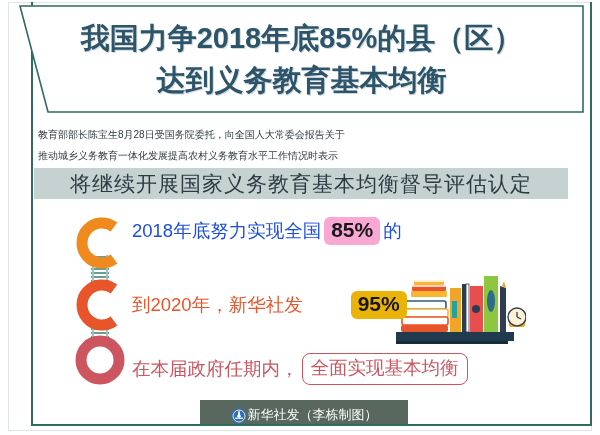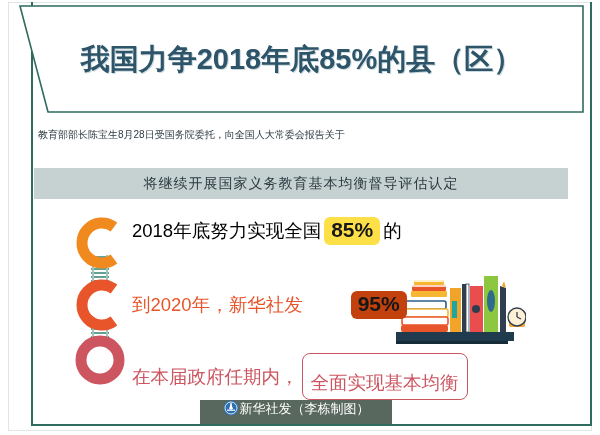--- a/index.html
+++ b/index.html
@@ -90,21 +90,21 @@
     position: absolute;
     left: 34px; top: 168px;
     width: 534px; height: 31px;
     background: #c5d2d1;
     display: flex;
     align-items: center;
     justify-content: center;
   }
   .highlight-bar-text {
     color: #2c3b42;
-    font-size: 14px;
+    font-size: 21px;
     letter-spacing: 1px;
     white-space: nowrap;
   }
 
   
   .timeline {
     position: absolute;
     left: 72px; top: 213px;
     width: 56px; height: 180px;
   }
@@ -122,65 +122,65 @@
   }
   .row-1 { top: 4px; }
   .row-2 { top: 78px; }
   .row-3 { top: 140px; }
 
   .rtext {
     font-size: 18.5px;
     line-height: 28px;
     vertical-align: middle;
   }
-  .c1 { color: #000000; }
+  .c1 { color: #1d4ed8; }
   .c2 { color: #e8552a; }
   .c3 { color: #cc5560; margin-top: 32px; }
 
   .badge {
     display: inline-block;
-    background: #fde047;
+    background: #f9a8d4;
     color: #171717;
     font-size: 21px;
     font-weight: bold;
     border-radius: 6px;
     padding: 0px 7px 2px 7px;
     line-height: 26px;
     vertical-align: middle;
     margin: 0 3px;
   }
-  .badge-2 { background: #c2410c; margin-left: 48px; }
+  .badge-2 { background: #eab308; margin-left: 48px; }
 
   .outline-box {
     display: inline-block;
     border: 1.6px solid #cc5560;
     border-radius: 8px;
-    padding: 16px 8px 3px 8px;
+    padding: 1px 8px 3px 8px;
     color: #cc5560;
     font-size: 18.5px;
     line-height: 26px;
     vertical-align: middle;
     margin-left: 3px;
   }
 
   
   .books {
     position: absolute;
     left: 396px; top: 268px;
     width: 130px; height: 82px;
   }
 
   
   .footer-bar {
     position: absolute;
     left: 200px; top: 400px;
-    width: 192px; height: 24px;
+    width: 208px; height: 24px;
     background: #59685f;
     display: flex;
-    align-items: flex-start;
+    align-items: flex-end;
     justify-content: center;
     gap: 1px;
   }
   .footer-text {
     color: #ffffff;
     font-size: 13px;
     white-space: nowrap;
   }
   .footer-logo { display: block; }
 </style>
@@ -193,25 +193,27 @@
   <div class="rule-left"></div>
   <div class="rule-right"></div>
   <div class="rule-bottom"></div>
 
   <div class="banner">
     <svg width="567" height="110" viewBox="0 0 567 110">
       <polygon points="2,2 565,2 565,108 30,108" fill="#ffffff" stroke="#2f6b5e" stroke-width="1.6"></polygon>
     </svg>
     <div class="banner-text">
       <div class="banner-line">我国力争2018年底85%的县（区）</div>
+      <div class="banner-line">达到义务教育基本均衡</div>
     </div>
   </div>
 
   <div class="para-block">
     <div class="para-line">教育部部长陈宝生8月28日受国务院委托，向全国人大常委会报告关于</div>
+    <div class="para-line">推动城乡义务教育一体化发展提高农村义务教育水平工作情况时表示</div>
   </div>
 
   <div class="highlight-bar">
     <div class="highlight-bar-text">将继续开展国家义务教育基本均衡督导评估认定</div>
   </div>
 
   <div class="timeline">
     <svg width="56" height="180" viewBox="0 0 56 180">
 
       <g>

